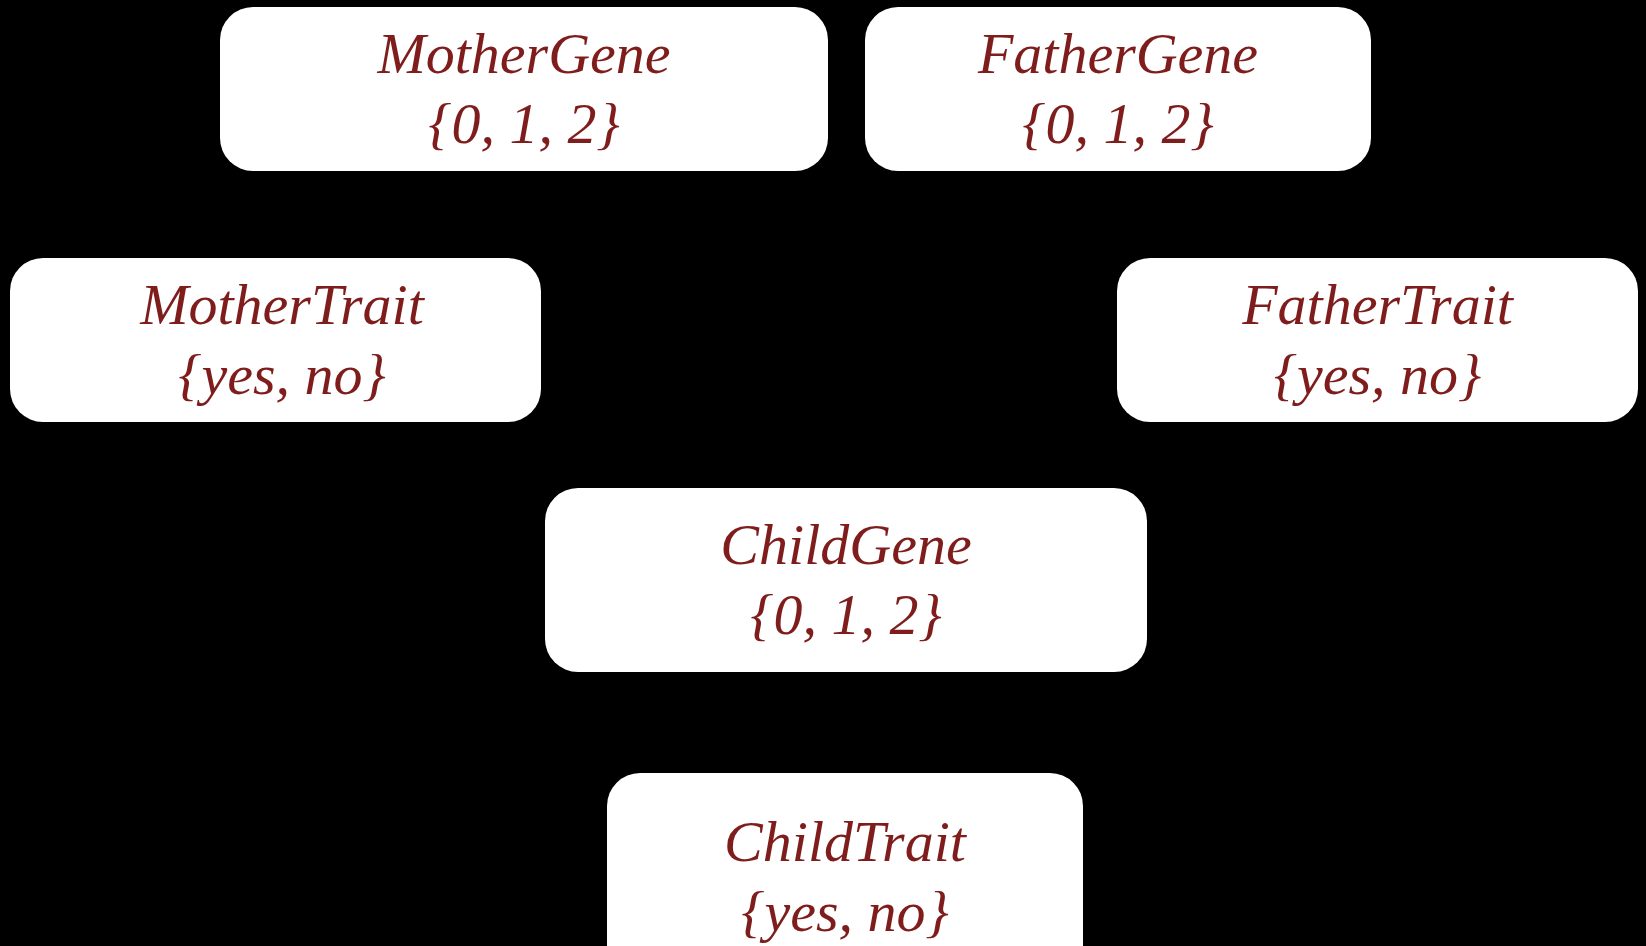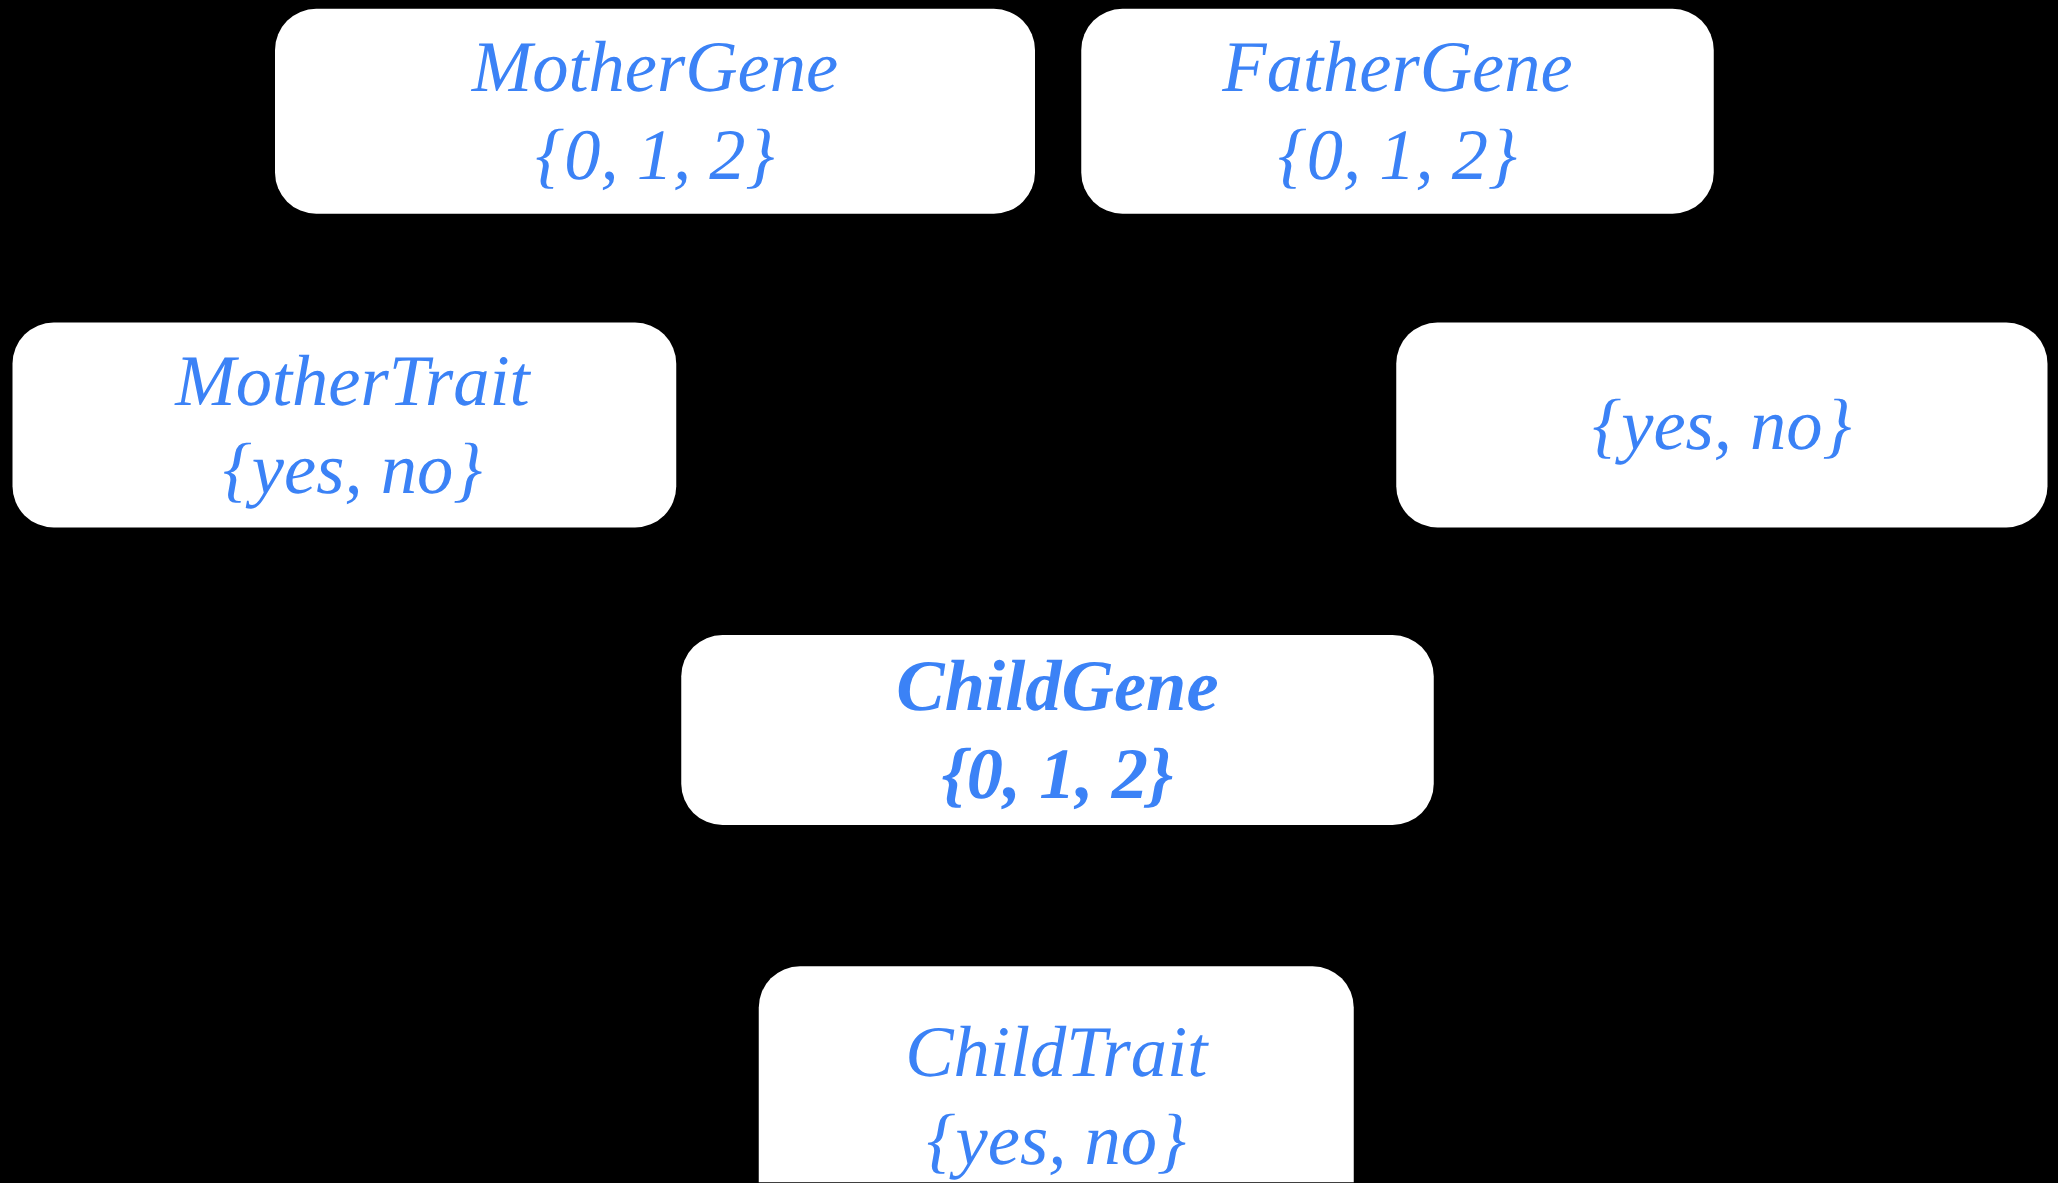--- a/index.html
+++ b/index.html
@@ -12,21 +12,21 @@
     width: 1646px;
     height: 946px;
     background: #000000;
     overflow: hidden;
     font-family: "Liberation Serif", "DejaVu Serif", serif;
   }
   .node {
     position: absolute;
     background: #ffffff;
     border-radius: 33px;
-    color: #3b82f6;
+    color: #7f1d1d;
     display: flex;
     flex-direction: column;
     align-items: center;
     justify-content: center;
     text-align: center;
     font-style: italic;
     font-size: 58px;
     line-height: 70px;
     white-space: nowrap;
   }
@@ -48,24 +48,25 @@
       <span class="node-label">FatherGene</span>
       <span class="node-values">{0, 1, 2}</span>
     </div>
 
     <div class="node" style="left: 10px; top: 258px; width: 518px; height: 164px; padding-left: 13px;">
       <span class="node-label">MotherTrait</span>
       <span class="node-values">{yes, no}</span>
     </div>
 
     <div class="node" style="left: 1117px; top: 258px; width: 521px; height: 164px;">
+      <span class="node-label">FatherTrait</span>
       <span class="node-values">{yes, no}</span>
     </div>
 
-    <div class="node" style="left: 545px; top: 508px; width: 602px; height: 152px; font-weight: bold;">
+    <div class="node" style="left: 545px; top: 488px; width: 602px; height: 184px;">
       <span class="node-label">ChildGene</span>
       <span class="node-values">{0, 1, 2}</span>
     </div>
 
     <div class="node" style="left: 607px; top: 773px; width: 476px; height: 208px;">
       <span class="node-label">ChildTrait</span>
       <span class="node-values">{yes, no}</span>
     </div>
   </div>
 

